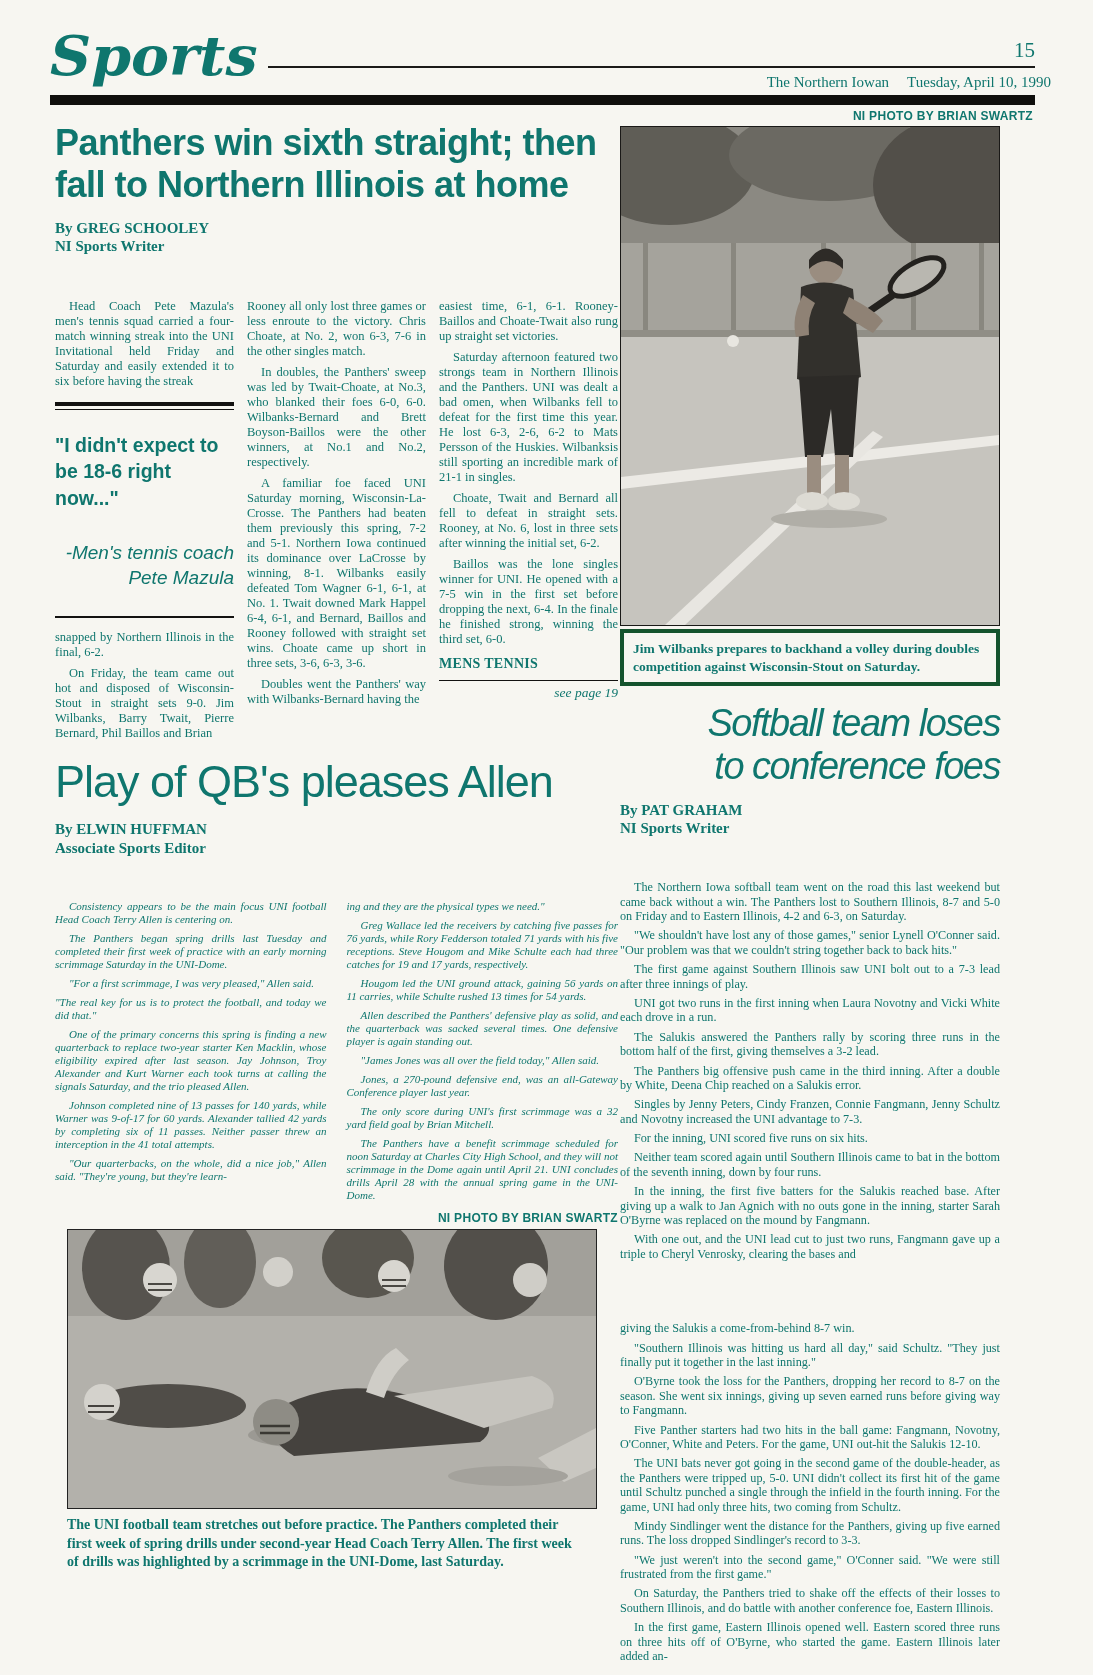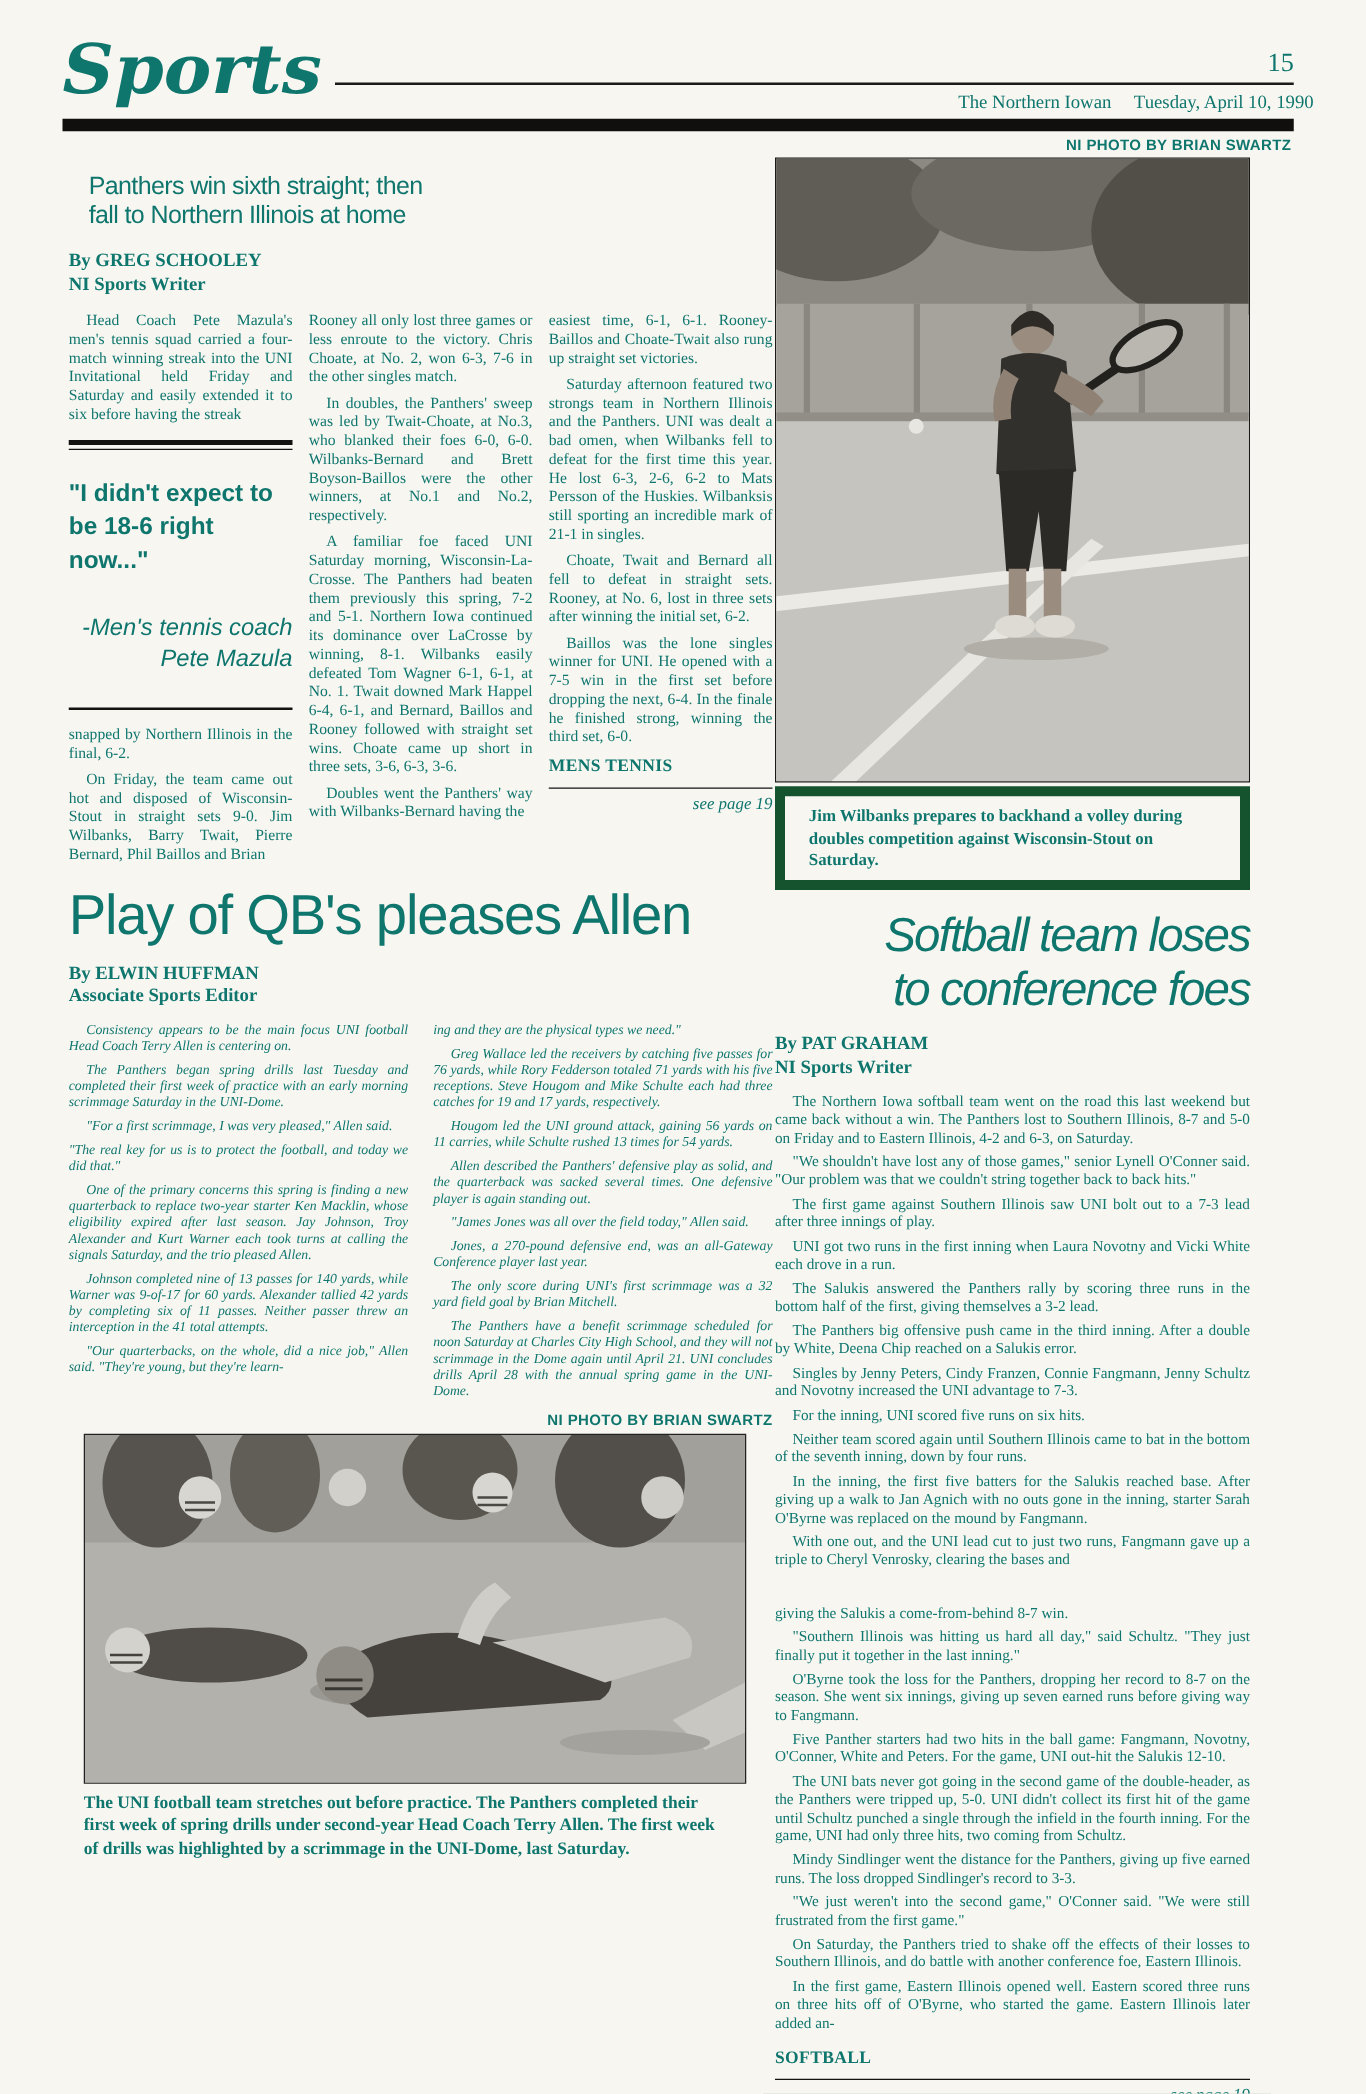--- a/index.html
+++ b/index.html
@@ -21,26 +21,26 @@
   .black-bar { position:absolute; left:50px; top:95px; width:985px; height:10px; background:#100f0d; }
   .photo-credit-top {
     position:absolute; top:109px; right:60px;
     font-family:"Liberation Sans", sans-serif; font-weight:bold; font-size:12px; letter-spacing:.3px;
   }
   
   .left-region  { position:absolute; left:55px;  top:122px; width:563px; }
   .right-region { position:absolute; left:620px; top:126px; width:380px; }
   
   h1.tennis-headline {
-    margin:16px; font-family:"Liberation Sans", sans-serif; font-weight:normal;
-    font-size:20px; line-height:1.16; letter-spacing:-.5px;
+    margin:0; font-family:"Liberation Sans", sans-serif; font-weight:bold;
+    font-size:36px; line-height:1.16; letter-spacing:-.5px;
   }
   .byline { margin-top:13px; font-weight:bold; font-size:15px; line-height:1.25; }
   .cols { display:flex; margin-top:11px; }
-  .cols .col { flex:1; text-align:justify; }
+  .cols .col { flex:1; text-align:justify;margin-top:32px; }
   .cols-3 { gap:13px; }
   .cols-3 .col { font-size:12.5px; line-height:1.2; }
   .col p { margin:0; }
   .col p + p { margin-top:6px; }
   .indent { text-indent:14px; }
   .pullquote { margin:13px 0 12px; }
   .pq-rule-top { border-top:4px solid #131211; border-bottom:1px solid #131211; height:3px; }
   .pq-text {
     margin-top:22px; font-family:"Liberation Sans", sans-serif; font-weight:bold;
     font-size:19.5px; line-height:1.35; text-align:left;
@@ -61,21 +61,21 @@
   .cols-2 { gap:20px; }
   .left-region .cols-2 .col { font-size:11px; line-height:1.18;font-style:italic; }
   .photo-credit {
     margin-top:9px; text-align:right;
     font-family:"Liberation Sans", sans-serif; font-weight:bold; font-size:12px; letter-spacing:.3px;
   }
   .football-photo { display:block; margin:4px 0 0 12px; width:528px; height:278px; border:1px solid #222; }
   .football-caption { margin:7px 0 0 12px; width:518px; font-weight:bold; font-size:14px; line-height:1.35; }
   
   .tennis-photo { display:block; width:378px; height:498px; border:1px solid #1a1917; }
-  .caption-box { margin-top:3px; border:8px solid #14532d; padding:7px 19px;
+  .caption-box { margin-top:3px; border:4px solid #14532d; padding:7px 9px;
     font-weight:bold; font-size:13.5px; line-height:1.3; }
   h2.softball-headline {
     margin:16px 0 0; font-family:"Liberation Sans", sans-serif; font-style:italic;
     font-weight:500; font-size:38px; line-height:1.14; letter-spacing:-1.5px;text-align:right;
   }
   .right-region .byline { margin-top:12px; }
   .cols-sb { gap:28px; margin-top:10px;flex-direction:column; }
   .cols-sb .col { font-size:12.2px; line-height:1.18; }
   .cols-sb .col p + p { margin-top:5px; }
   .sb-tag { margin-top:14px; font-weight:bold; font-size:14px; letter-spacing:.3px; }

